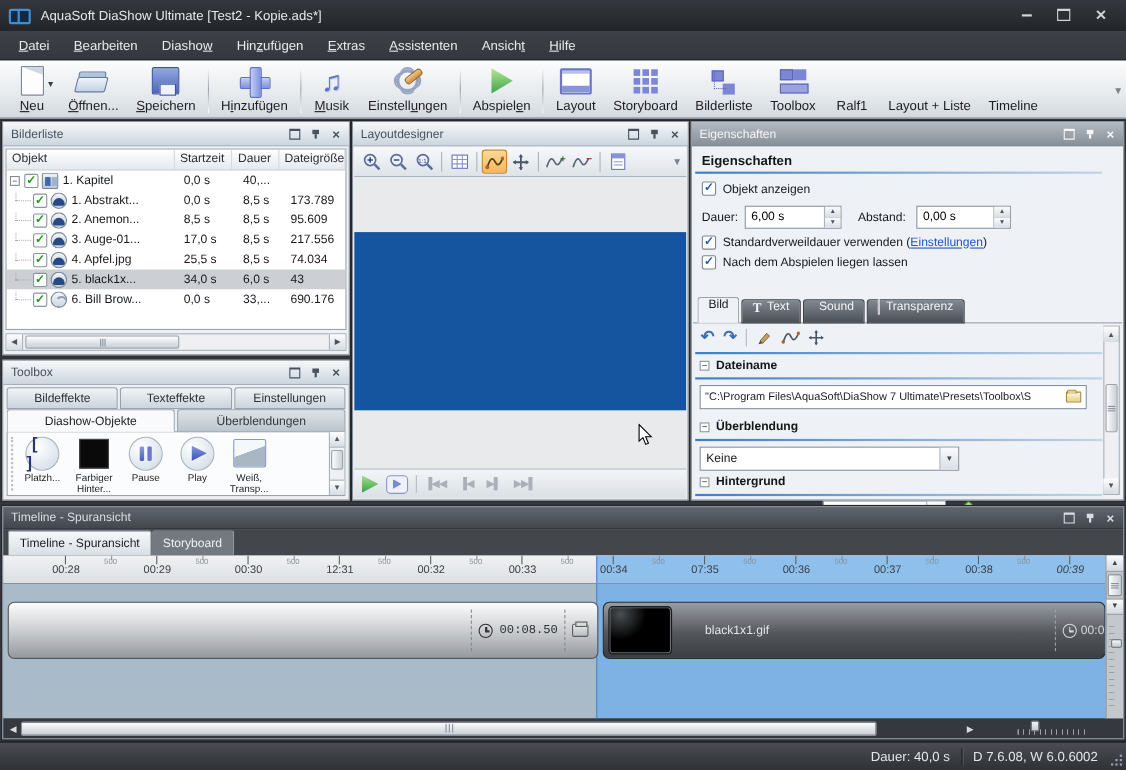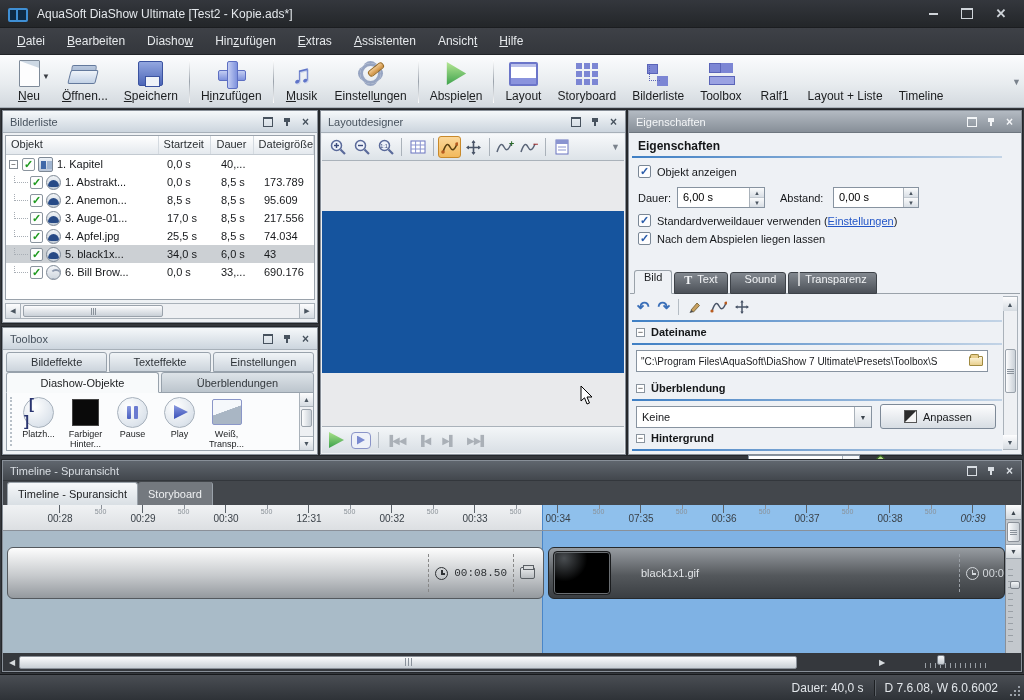--- a/index.html
+++ b/index.html
@@ -693,24 +693,20 @@
 
       <div class="sec-head" style="left:6px; top:248px;">
         <span class="collapse">−</span>
           <span>Überblendung</span>
       </div>
       <div class="sec-hr" style="top:265px;"></div>
       <div class="dd" style="left:6px; top:272px; width:236px;">
         <span class="dd-val">Keine</span>
           <span class="dd-btn">▼</span>
       </div>
-      <div class="btn" style="left:250px; top:270px; width:116px; height:25px;">
-        <span class="ab-ic"></span>
-          <span>Anpassen</span>
-      </div>
 
       <div class="sec-head" style="left:6px; top:298px;">
         <span class="collapse">−</span>
           <span>Hintergrund</span>
       </div>
       <div class="sec-hr" style="top:315px;"></div>
       <span class="eig-lab" style="left:8px; top:326px;">Füllen:</span>
       <div class="dd" style="left:118px; top:321px; width:112px;">
         <span class="dd-val">An</span>
           <span class="dd-btn">▼</span>

